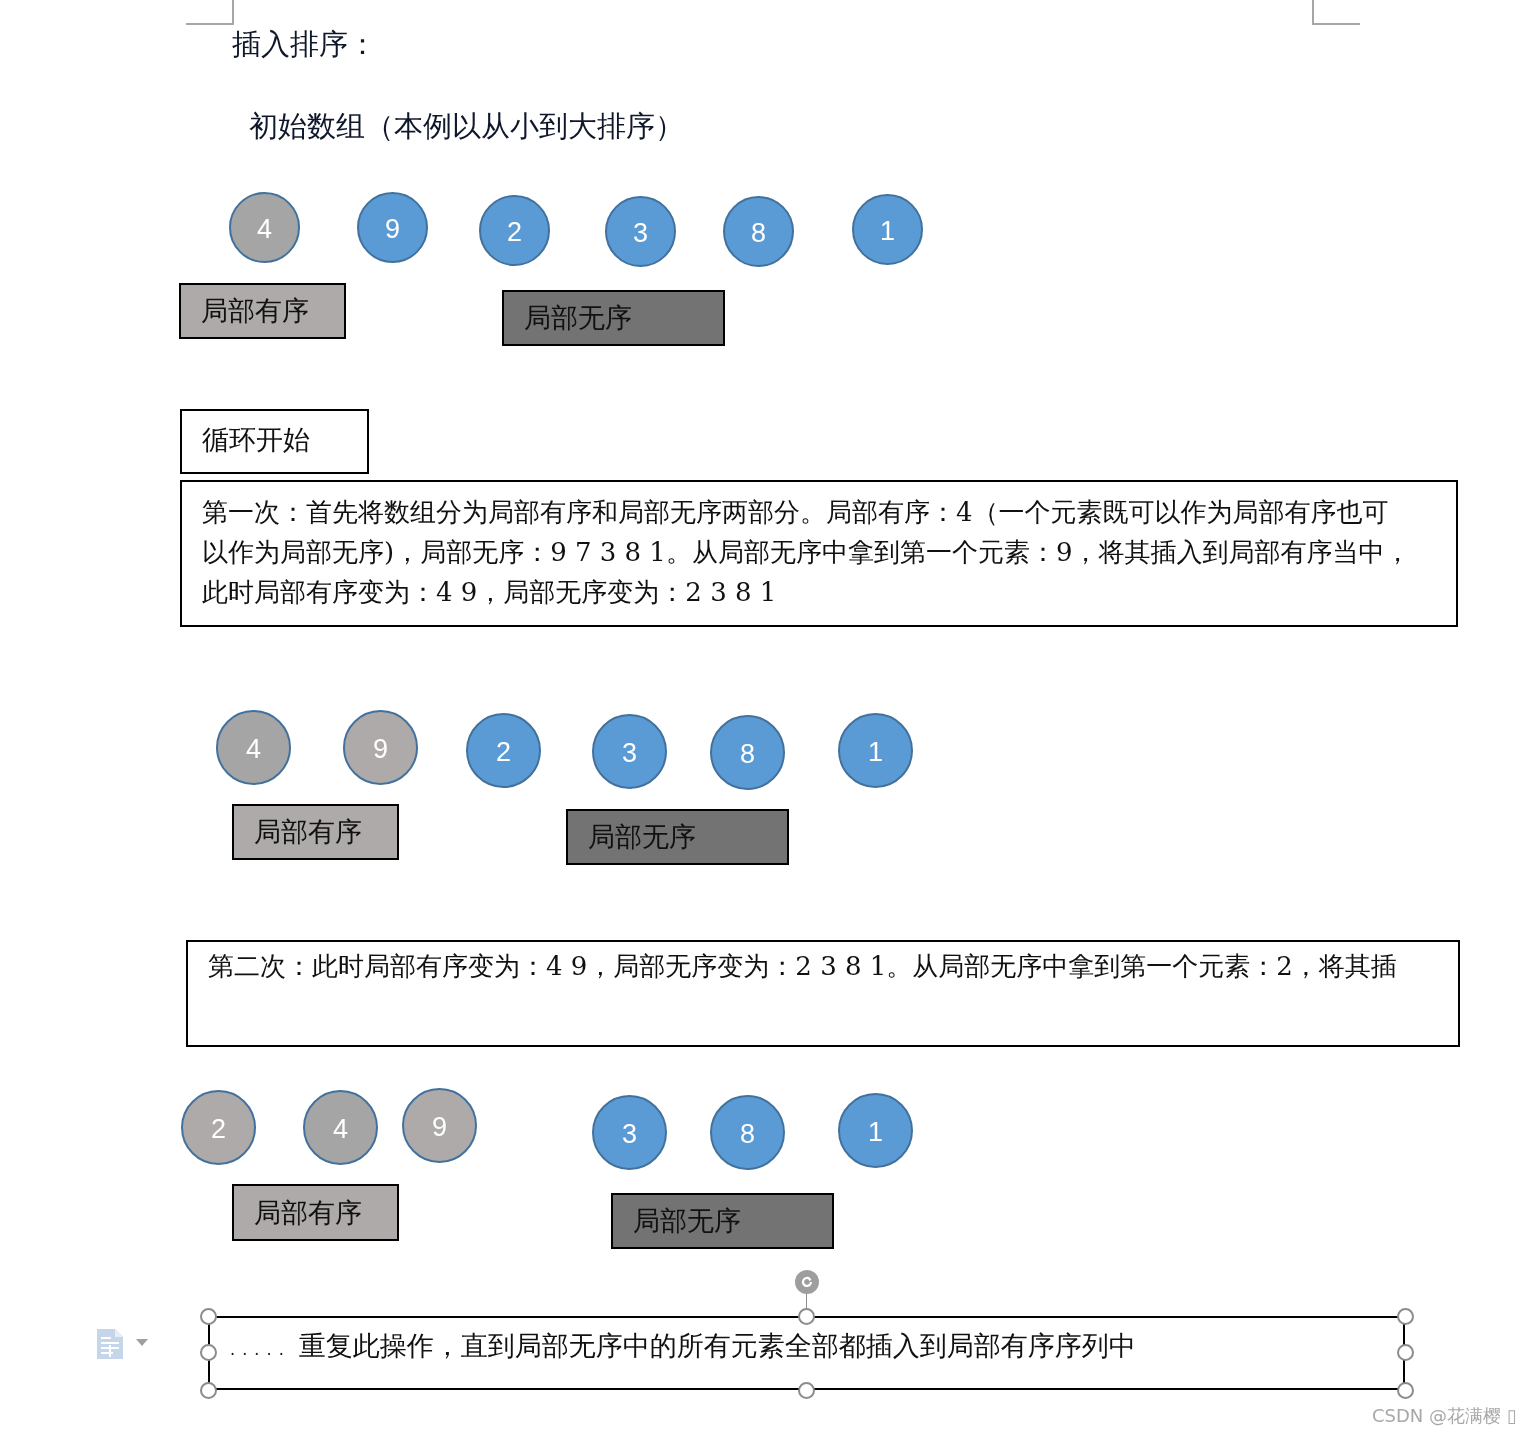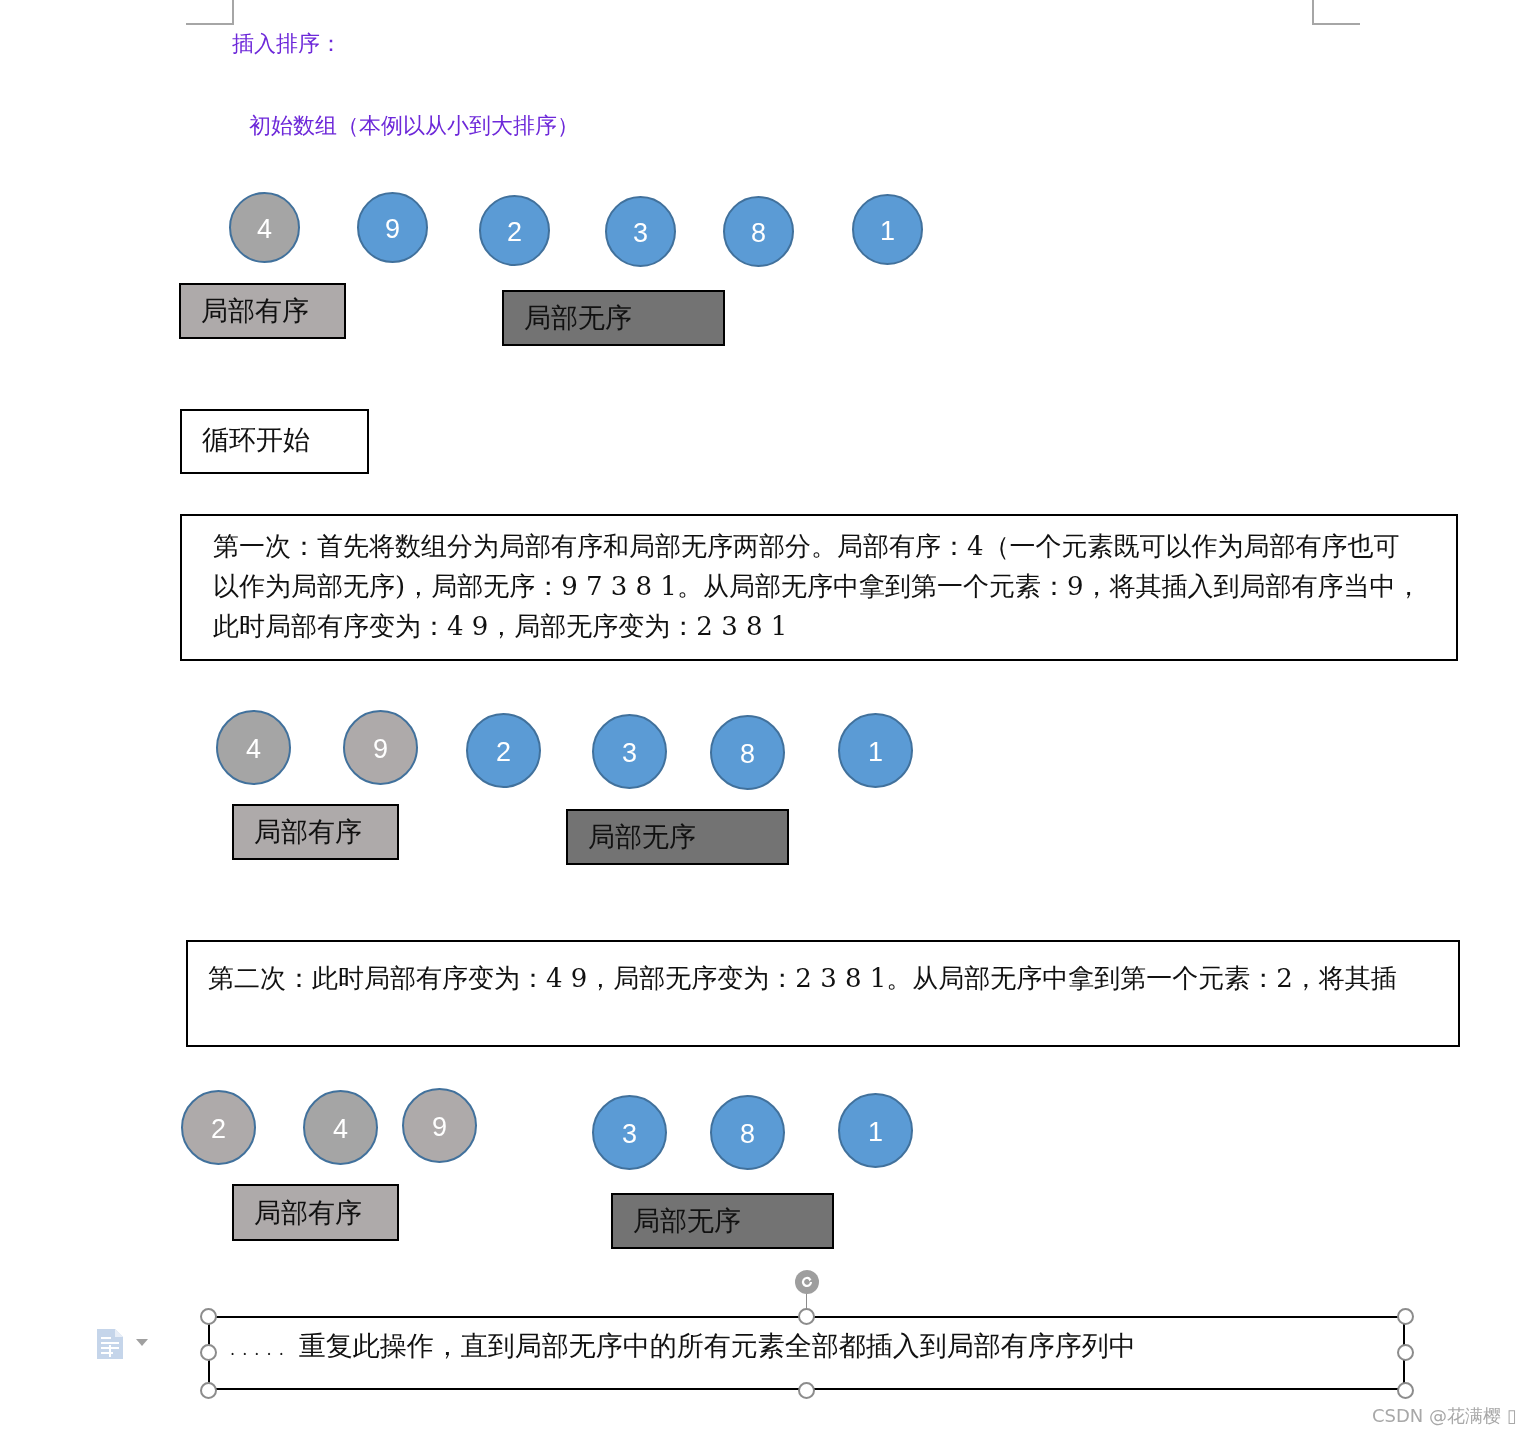--- a/index.html
+++ b/index.html
@@ -21,24 +21,24 @@
       position: absolute;
       border-color: #a6a6a6;
       border-style: solid;
       border-width: 0;
     }
     .crop-left { left: 186px; top: 0; width: 46px; height: 23px; border-right-width: 2px; border-bottom-width: 2px; }
     .crop-right { left: 1312px; top: 0; width: 46px; height: 23px; border-left-width: 2px; border-bottom-width: 2px; }
 
     .heading-text {
       position: absolute;
-      font-size: 22px;
+      font-size: 29px;
       line-height: 32px;
       white-space: nowrap;
-      color: #6d28d9;
+      color: #0f172a;
     }
 
     
     .node {
       position: absolute;
       width: 71px;
       height: 71px;
       border-radius: 50%;
       border: 2.5px solid #41719c;
       box-sizing: border-box;
@@ -189,21 +189,21 @@
   <div class="node unsorted" style="left:852px; top:194px;">
       <span>1</span>
     </div>
 
   <div class="label-box sorted" style="left:179px; top:283px; width:167px; height:56px;">局部有序</div>
   <div class="label-box unsorted" style="left:502px; top:290px; width:223px; height:56px;">局部无序</div>
 </div>
 
 <div class="label-box" style="left:180px; top:409px; width:189px; height:65px; background:#fff;font-family:Liberation Mono, monospace;">循环开始</div>
 
-<div class="text-box" style="left:180px; top:514px; width:1278px; height:147px; padding:10px 0 0 31px;">
+<div class="text-box" style="left:180px; top:480px; width:1278px; height:147px; padding:10px 0 0 20px;">
   <div class="para">第一次：首先将数组分为局部有序和局部无序两部分。局部有序：4（一个元素既可以作为局部有序也可</div>
   <div class="para">以作为局部无序)，局部无序：9 7 3 8 1。从局部无序中拿到第一个元素：9，将其插入到局部有序当中，</div>
   <div class="para">此时局部有序变为：4 9，局部无序变为：2 3 8 1</div>
 </div>
 
 <div>
   <div class="node sorted" style="left:216px; top:710px; width:75px; height:75px;">
       <span>4</span>
     </div>
   <div class="node sorted-alt" style="left:343px; top:710px; width:75px; height:75px;">
@@ -219,21 +219,21 @@
       <span>8</span>
     </div>
   <div class="node unsorted" style="left:838px; top:713px; width:75px; height:75px;">
       <span>1</span>
     </div>
 
   <div class="label-box sorted" style="left:232px; top:804px; width:167px; height:56px;">局部有序</div>
   <div class="label-box unsorted" style="left:566px; top:809px; width:223px; height:56px;">局部无序</div>
 </div>
 
-<div class="text-box" style="left:186px; top:940px; width:1274px; height:107px; padding:16px 0 0 20px;">
+<div class="text-box" style="left:186px; top:940px; width:1274px; height:107px; padding:4px 0 0 20px;">
   <div class="para">第二次：此时局部有序变为：4 9，局部无序变为：2 3 8 1。从局部无序中拿到第一个元素：2，将其插</div>
 </div>
 
 <div>
   <div class="node sorted-alt" style="left:181px; top:1090px; width:75px; height:75px;">
       <span>2</span>
     </div>
   <div class="node sorted" style="left:303px; top:1090px; width:75px; height:75px;">
       <span>4</span>
     </div>

